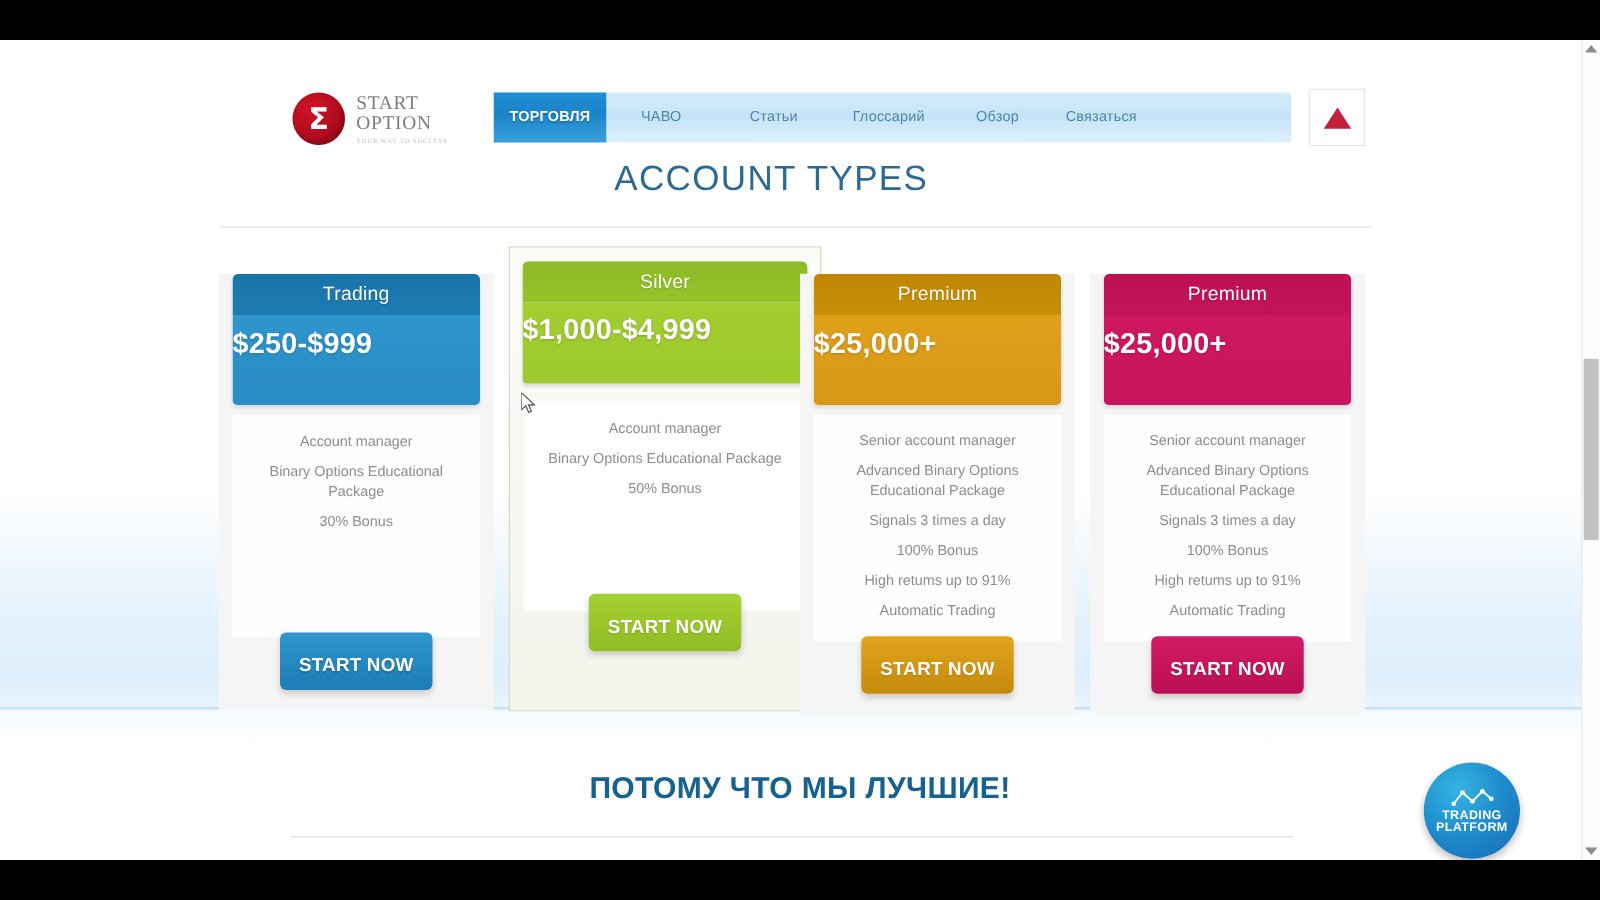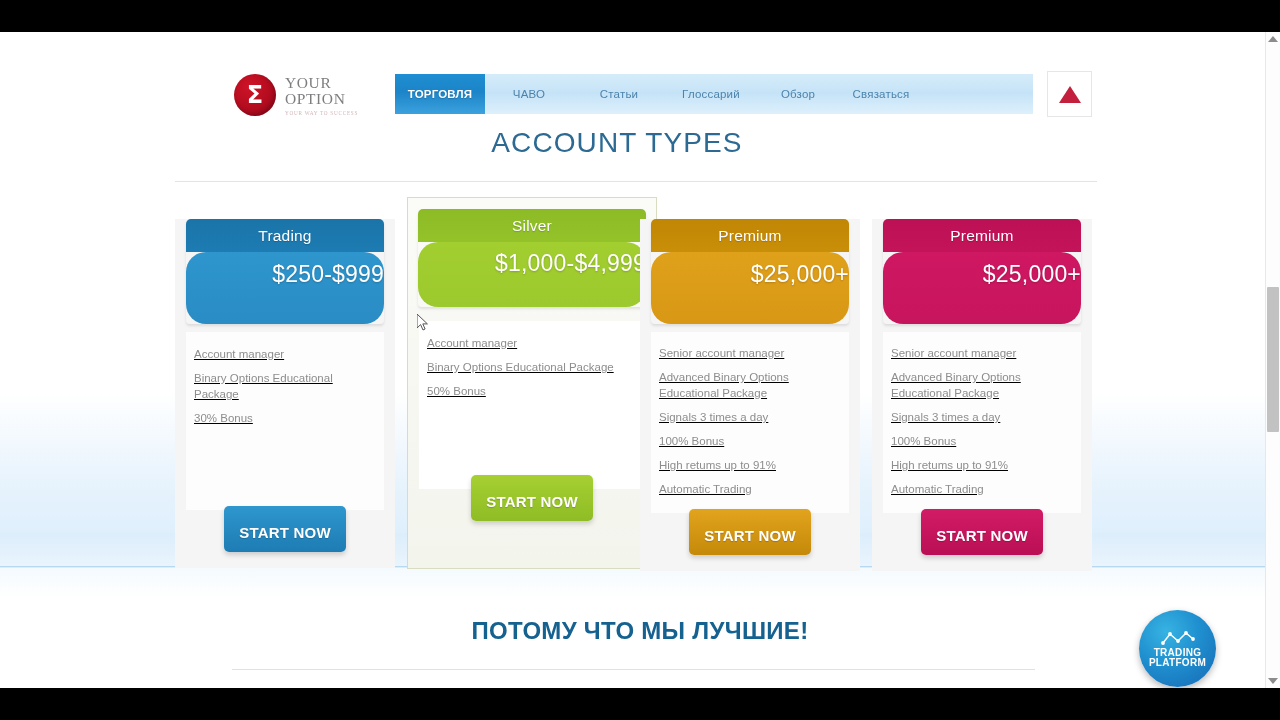--- a/index.html
+++ b/index.html
@@ -133,43 +133,41 @@
     border-radius: 5px 5px 4px 4px;
     overflow: hidden;
     box-shadow: 0 2px 3px rgba(0,0,0,.10);
   }
   .card-head .name {
     text-align: center; color: #fff; font-size: 15.5px;
     padding: 8px 0 7px; letter-spacing: .2px;
     text-shadow: 0 1px 1px rgba(0,0,0,.18);
   }
   .card-head .price {
-    text-align: right; color: #fff; font-weight: normal;
+    text-align: left; color: #fff; font-weight: bold;
     font-size: 23px; padding: 9px 0 36px; letter-spacing: .2px;
     text-shadow: 0 1px 2px rgba(0,0,0,.20);
-    border-radius: 20px;
   }
 
   
   .t-blue   .name { background: linear-gradient(to bottom,#1a74a8,#1d7cb3); }
   .t-blue   .price{ background: linear-gradient(to bottom,#2e95cd,#2a8cc4); }
   .t-green  .name { background: linear-gradient(to bottom,#8cbb26,#93c229); }
   .t-green  .price{ background: linear-gradient(to bottom,#a2ce30,#9cc92d); }
   .t-gold   .name { background: linear-gradient(to bottom,#c08605,#c98f08); }
   .t-gold   .price{ background: linear-gradient(to bottom,#dfa01a,#d89815); }
   .t-pink   .name { background: linear-gradient(to bottom,#bc1055,#c41459); }
   .t-pink   .price{ background: linear-gradient(to bottom,#cf1762,#c7155d); }
 
   .card-body {
     margin: 8px 11px 0 11px;
     background: #fdfdfd;
     min-height: 178px;
     padding: 14px 8px 16px;
-    text-align: left;
-    text-decoration: underline;
+    text-align: center;
   }
   .feat {
     font-size: 11.5px; color: #8d8d8d; line-height: 16px;
     margin-bottom: 8px;
   }
   .feat:last-child { margin-bottom: 0; }
 
   .cta {
     position: absolute; bottom: 16px; left: 50%;
     transform: translateX(-50%);
@@ -245,21 +243,21 @@
 
   <div class="blue-wash"></div>
   <div class="blue-wash2"></div>
   <div class="wash-fade"></div>
 
   <div class="header">
 
     <div class="logo">
       <div class="logo-mark">Σ</div>
       <div class="logo-text">
-        <div class="logo-word">YOUR</div>
+        <div class="logo-word">START</div>
         <div class="logo-word">OPTION</div>
         <div class="logo-tag">YOUR WAY TO SUCCESS</div>
       </div>
     </div>
 
     <nav class="nav">
       <div class="nav-item active">ТОРГОВЛЯ</div>
       <div class="nav-item n1">ЧАВО</div>
       <div class="nav-item n3">Статьи</div>
       <div class="nav-item n4">Глоссарий</div>

